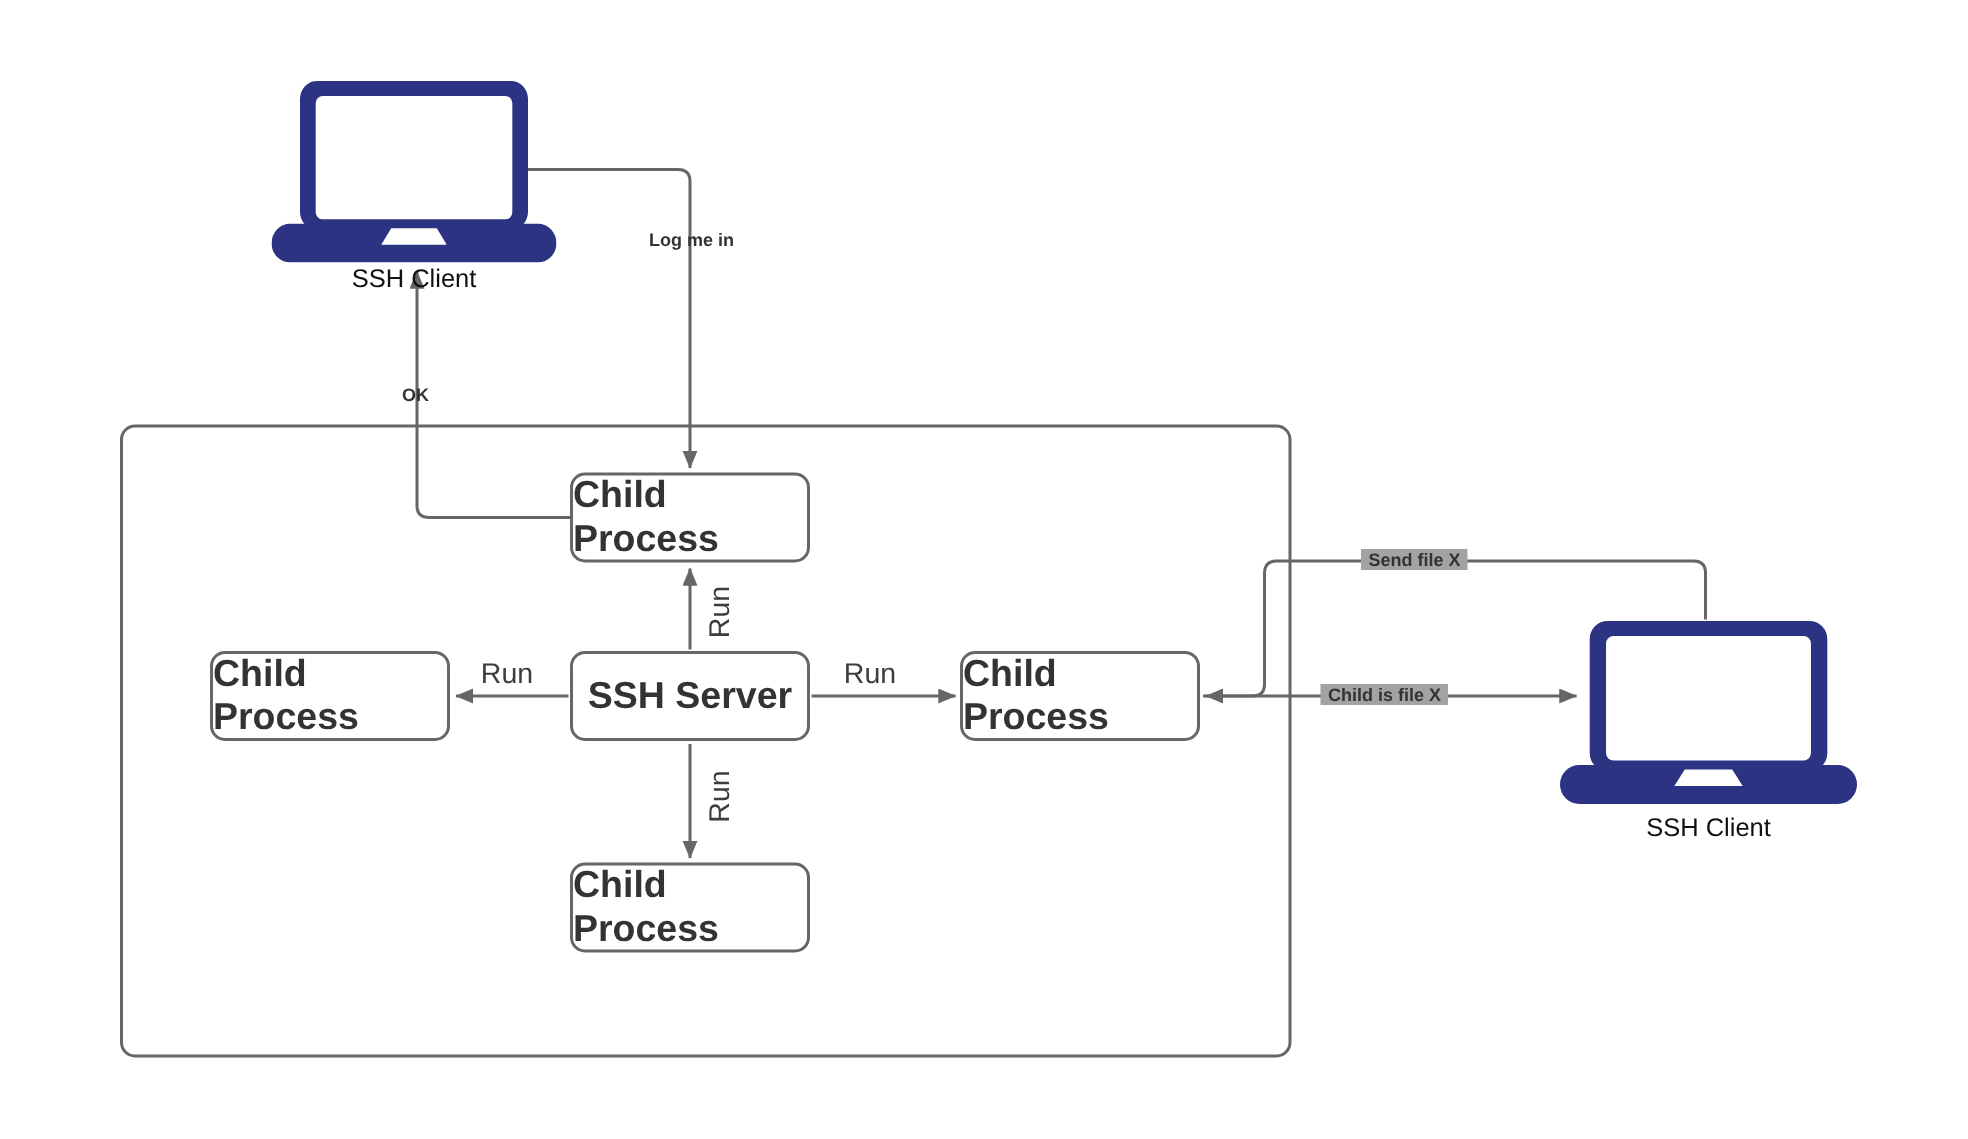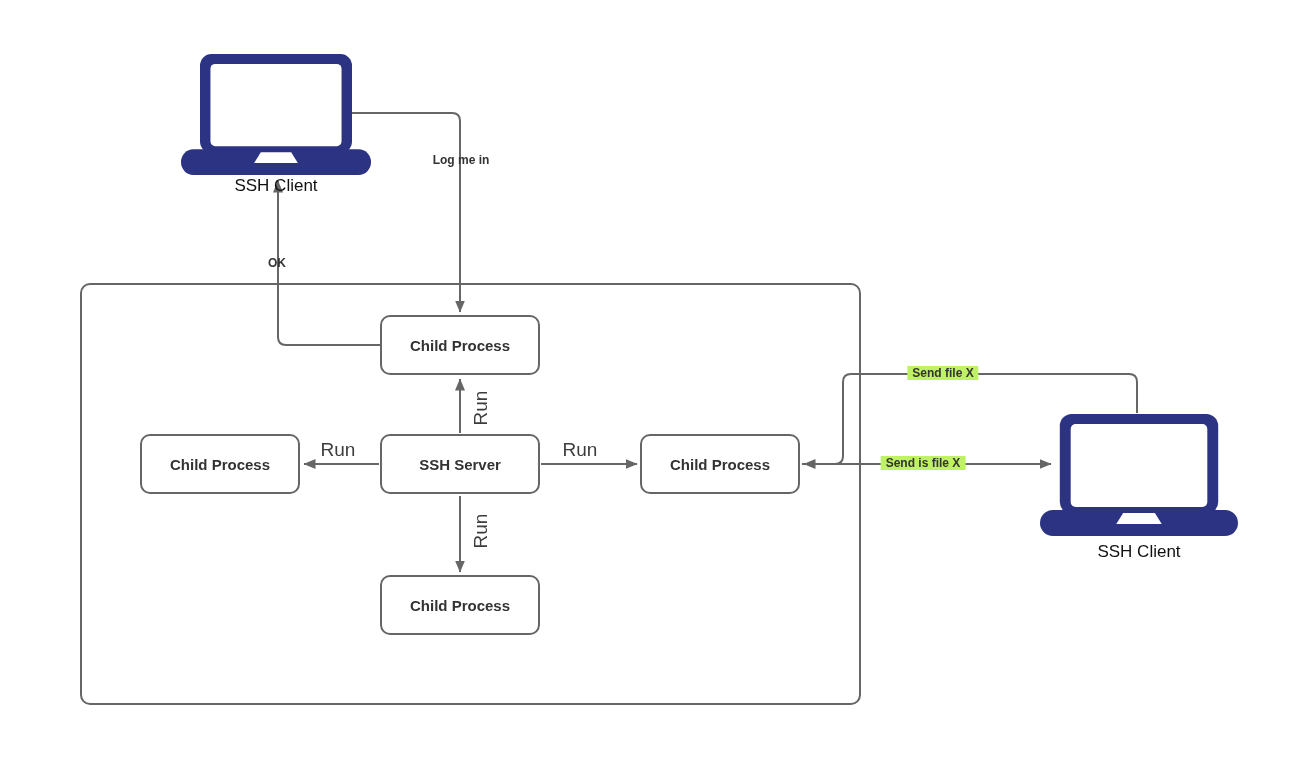--- a/index.html
+++ b/index.html
@@ -8,31 +8,31 @@
     font-family:"Liberation Sans", sans-serif;overflow:hidden;
   }
   #wires{position:absolute;left:0;top:0;z-index:1;}
   .boundary{
     position:absolute;left:80px;top:283px;width:777px;height:418px;
     border:2px solid #666;border-radius:10px;background:transparent;z-index:0;
   }
   .node{
     position:absolute;width:156px;height:56px;background:#fff;
     border:2px solid #666;border-radius:10px;display:flex;align-items:center;
-    justify-content:center;font-weight:bold;font-size:15px;color:#333;z-index:2;
+    justify-content:center;font-weight:bold;font-size:25px;color:#333;z-index:2;
     box-sizing:content-box;
   }
   .laptop{position:absolute;z-index:2;}
   .lbl{
     position:absolute;transform:translate(-50%,-50%);white-space:nowrap;
     color:#333;z-index:3;
   }
   .lbl.bold{font-weight:bold;font-size:12px;}
   .lbl.plain{font-size:19px;color:#3d3d3d;}
-  .lbl.bg{background:#bef264;padding:0 5px;}
+  .lbl.bg{background:#a3a3a3;padding:0 5px;}
   .lbl.vert{transform:translate(-50%,-50%) rotate(-90deg);}
   .lbl.caption{font-size:17px;color:#111;text-align:right;}
 </style>
 </head>
 <body>
 
 <div id="canvas">
 
   <div class="boundary"></div>
 
@@ -80,15 +80,15 @@
   <div class="node" style="left:640px;top:434px;">Child Process</div>
   <div class="node" style="left:380px;top:575px;">Child Process</div>
 
   <div class="lbl bold" style="left:461px;top:160px;">Log me in</div>
   <div class="lbl bold" style="left:277px;top:263px;">OK</div>
   <div class="lbl plain vert" style="left:481px;top:408px;">Run</div>
   <div class="lbl plain" style="left:338px;top:450px;">Run</div>
   <div class="lbl plain" style="left:580px;top:450px;">Run</div>
   <div class="lbl plain vert" style="left:481px;top:531px;">Run</div>
   <div class="lbl bold bg" style="left:943px;top:373px;">Send file X</div>
-  <div class="lbl bold bg" style="left:923px;top:463px;">Send is file X</div>
+  <div class="lbl bold bg" style="left:923px;top:463px;">Child is file X</div>
 
 </div>
 
 </body></html>

